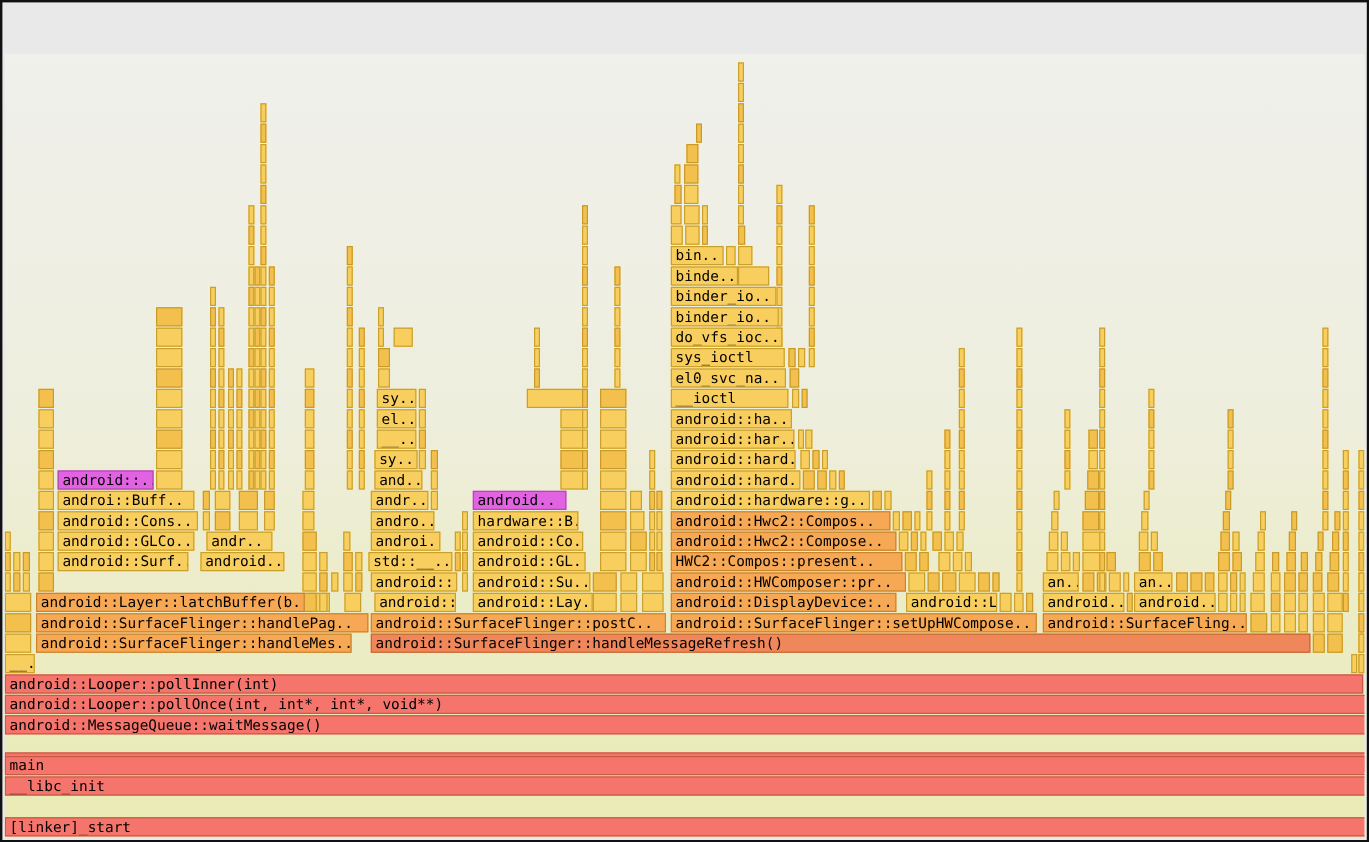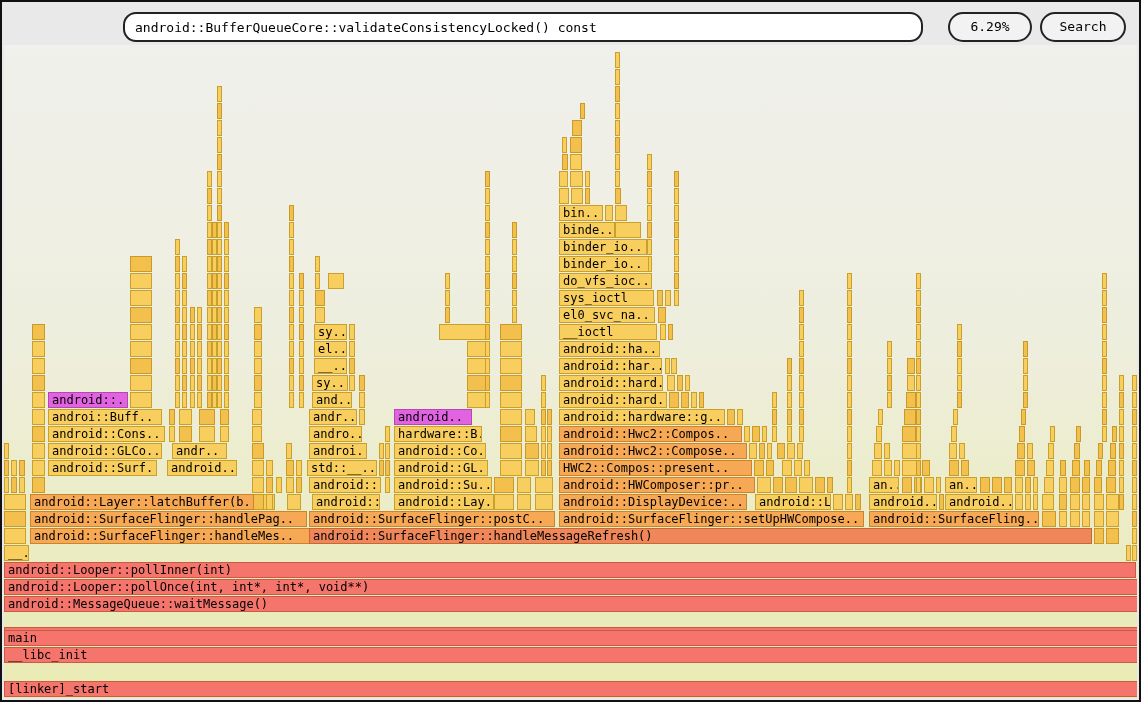--- a/index.html
+++ b/index.html
@@ -10,25 +10,20 @@
   .pill{position:absolute;top:10px;height:30px;border:2px solid #222;border-radius:15px;background:#f2f2f2;font:13px "DejaVu Sans Mono",monospace;color:#000;text-align:center;line-height:26px;box-sizing:border-box;cursor:pointer;padding:0;}
   #pct{left:946px;width:84px;}
   #searchbtn{left:1038px;width:86px;}
   #flame{position:absolute;left:2px;right:2px;top:43px;bottom:2px;background:linear-gradient(to bottom,#f0f0ec 0%,#eeeede 45%,#ebecc2 78%,#e9eab2 100%);overflow:hidden;}
   .fr{position:absolute;height:16px;box-sizing:border-box;border:1px solid #caa02c;font:12px "DejaVu Sans Mono",monospace;line-height:14px;color:#000;white-space:nowrap;overflow:hidden;padding:0 0 0 3px;cursor:pointer;}
 </style>
 </head>
 <body>
 
 <div id="window">
-  <div id="toolbar">
-    <input id="query" type="text" value="android::BufferQueueCore::validateConsistencyLocked() const" style="">
-    <button id="pct" class="pill">6.29%</button>
-    <button id="searchbtn" class="pill">Search</button>
-  </div>
   <div id="flame">
       <div class="fr" style="left: 1122px; top: 500px; width: 5px; background: rgb(248, 207, 94); border-color: rgb(202, 160, 44);"></div>
       <div class="fr" style="left: 1128px; top: 500px; width: 4px; background: rgb(248, 207, 94); border-color: rgb(202, 160, 44);"></div>
       <div class="fr" style="left: 1090px; top: 483px; width: 10px; background: rgb(243, 192, 78); border-color: rgb(200, 155, 40);"></div>
       <div class="fr" style="left: 1102px; top: 483px; width: 13px; background: rgb(243, 192, 78); border-color: rgb(200, 155, 40);"></div>
       <div class="fr" style="left: 1128px; top: 483px; width: 4px; background: rgb(248, 207, 94); border-color: rgb(202, 160, 44);"></div>
       <div class="fr" style="left: 1038px; top: 466px; width: 14px; background: rgb(243, 192, 78); border-color: rgb(200, 155, 40);"></div>
       <div class="fr" style="left: 1055px; top: 466px; width: 8px; background: rgb(248, 207, 94); border-color: rgb(202, 160, 44);"></div>
       <div class="fr" style="left: 1066px; top: 466px; width: 10px; background: rgb(248, 207, 94); border-color: rgb(202, 160, 44);"></div>
       <div class="fr" style="left: 1078px; top: 466px; width: 8px; background: rgb(248, 207, 94); border-color: rgb(202, 160, 44);"></div>
@@ -510,21 +505,21 @@
       <div class="fr" style="left: 1128px; top: 347px; width: 4px; background: rgb(248, 207, 94); border-color: rgb(202, 160, 44);"></div>
       <div class="fr" style="left: 1128px; top: 330px; width: 4px; background: rgb(248, 207, 94); border-color: rgb(202, 160, 44);"></div>
       <div class="fr" title="[linker]_start" style="left: 0px; top: 636px; width: 1136px; background: rgb(245, 116, 107); border-color: rgb(198, 92, 68);">[linker]_start</div>
       <div class="fr" title="_start" style="left: 0px; top: 582px; width: 1140px; background: rgb(245, 116, 107); border-color: rgb(198, 92, 68);">_start</div>
       <div class="fr" title="__libc_init" style="left: 0px; top: 602px; width: 1136px; background: rgb(245, 116, 107); border-color: rgb(198, 92, 68);">__libc_init</div>
       <div class="fr" title="main" style="left: 0px; top: 585px; width: 1136px; background: rgb(245, 116, 107); border-color: rgb(198, 92, 68);">main</div>
       <div class="fr" title="android::MessageQueue::waitMessage()" style="left: 0px; top: 551px; width: 1136px; background: rgb(245, 116, 107); border-color: rgb(198, 92, 68);">android::MessageQueue::waitMessage()</div>
       <div class="fr" title="android::Looper::pollInner(int)" style="left: 0px; top: 517px; width: 1132px; background: rgb(245, 116, 107); border-color: rgb(198, 92, 68);">android::Looper::pollInner(int)</div>
       <div class="fr" title="android::Looper::pollOnce(int, int*, int*, void**)" style="left: 0px; top: 534px; width: 1136px; background: rgb(245, 116, 107); border-color: rgb(198, 92, 68);">android::Looper::pollOnce(int, int*, int*, void**)</div>
       <div class="fr" title="__." style="left: 0px; top: 500px; width: 25px; background: rgb(248, 207, 94); border-color: rgb(202, 160, 44);">__.</div>
-      <div class="fr" title="android::SurfaceFlinger::handleMes.." style="left: 26px; top: 483px; width: 302px; background: rgb(247, 168, 84); border-color: rgb(201, 133, 44);">android::SurfaceFlinger::handleMes..</div>
+      <div class="fr" title="android::SurfaceFlinger::handleMes.." style="left: 26px; top: 483px; width: 263px; background: rgb(247, 168, 84); border-color: rgb(201, 133, 44);">android::SurfaceFlinger::handleMes..</div>
       <div class="fr" title="android::SurfaceFlinger::handleMessageRefresh()" style="left: 305px; top: 483px; width: 783px; background: rgb(240, 135, 90); border-color: rgb(197, 106, 50);">android::SurfaceFlinger::handleMessageRefresh()</div>
       <div class="fr" title="android::SurfaceFlinger::handlePag.." style="left: 26px; top: 466px; width: 277px; background: rgb(247, 168, 84); border-color: rgb(201, 133, 44);">android::SurfaceFlinger::handlePag..</div>
       <div class="fr" title="android::SurfaceFlinger::setUpHWCompose.." style="left: 555px; top: 466px; width: 305px; background: rgb(247, 168, 84); border-color: rgb(201, 133, 44);">android::SurfaceFlinger::setUpHWCompose..</div>
       <div class="fr" title="android::SurfaceFlinger::postC.." style="left: 305px; top: 466px; width: 246px; background: rgb(247, 168, 84); border-color: rgb(201, 133, 44);">android::SurfaceFlinger::postC..</div>
       <div class="fr" title="android::SurfaceFling.." style="left: 865px; top: 466px; width: 170px; background: rgb(247, 168, 84); border-color: rgb(201, 133, 44);">android::SurfaceFling..</div>
       <div class="fr" title="android::Layer::latchBuffer(b.." style="left: 26px; top: 449px; width: 224px; background: rgb(247, 168, 84); border-color: rgb(201, 133, 44);">android::Layer::latchBuffer(b..</div>
       <div class="fr" title="android::.." style="left: 308px; top: 449px; width: 68px; background: rgb(248, 207, 94); border-color: rgb(202, 160, 44);">android::..</div>
       <div class="fr" title="android::Lay.." style="left: 390px; top: 449px; width: 100px; background: rgb(248, 207, 94); border-color: rgb(202, 160, 44);">android::Lay..</div>
       <div class="fr" title="android::DisplayDevice:.." style="left: 555px; top: 449px; width: 188px; background: rgb(247, 168, 84); border-color: rgb(201, 133, 44);">android::DisplayDevice:..</div>
       <div class="fr" title="android::L.." style="left: 751px; top: 449px; width: 76px; background: rgb(248, 207, 94); border-color: rgb(202, 160, 44);">android::L..</div>

